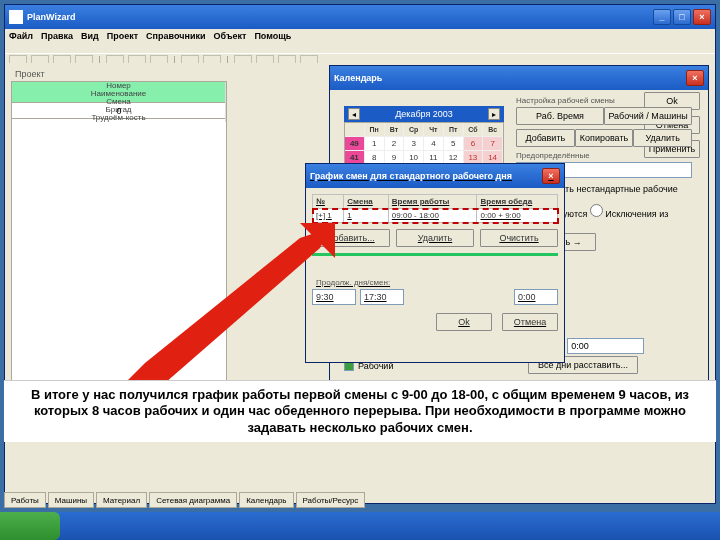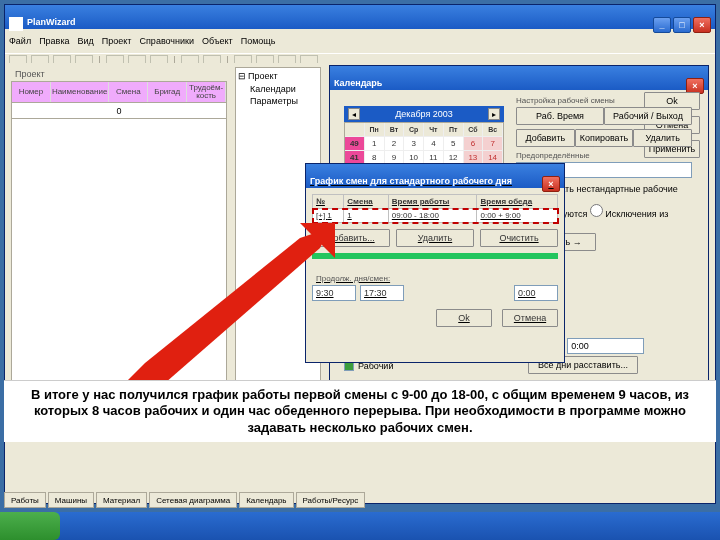--- a/index.html
+++ b/index.html
@@ -1,30 +1,30 @@
 <!DOCTYPE html>
 <html><head>
 <meta charset="utf-8">
 <style>
   * { box-sizing: border-box; margin: 0; padding: 0; }
   body { width: 720px; height: 540px; background: #3b6ea5; font-family: Tahoma, sans-serif; font-size: 9px; overflow: hidden; position: relative; }
   .main-win { position: absolute; left: 4px; top: 4px; width: 712px; height: 500px; background: #ece9d8; border: 1px solid #0a246a; }
-  .titlebar { height: 20px; background: linear-gradient(#3a80e0,#1b5bc5); display: flex; align-items: flex-start; color: #fff; font-weight: bold; padding: 12px 4px; }
+  .titlebar { height: 20px; background: linear-gradient(#3a80e0,#1b5bc5); display: flex; align-items: center; color: #fff; font-weight: bold; padding: 12px 4px; }
   .titlebar .icon { width: 14px; height: 14px; background: #fff; margin-right: 4px; }
   .titlebar .spacer { flex: 1; }
   .winbtn { width: 18px; height: 16px; background: linear-gradient(#6ba0f0,#2a6bd0); border: 1px solid #154a99; margin-left: 2px; color: #fff; display: flex; align-items: center; justify-content: center; font-size: 9px; border-radius: 2px; cursor: pointer; }
   .winbtn.close { background: linear-gradient(#f07060,#c83020); border-color: #902010; }
-  .menubar { height: 16px; background: #ece9d8; display: flex; align-items: center; padding: 12px 4px; gap: 8px; color: #000; }
+  .menubar { height: 16px; background: #ece9d8; display: flex; align-items: flex-end; padding: 12px 4px; gap: 8px; color: #000; font-weight: bold; }
   .toolbar { height: 22px; background: #ece9d8; border-top: 1px solid #fff; border-bottom: 1px solid #aca899; display: flex; align-items: center; padding: 0 4px; gap: 4px; }
   .tbtn { width: 18px; height: 18px; border: 1px solid #c0c0b0; background: #ece9d8; cursor: pointer; }
   .tsep { width: 1px; height: 16px; background: #aca899; margin: 0 2px; }
   .content { position: absolute; left: 0; top: 58px; right: 0; bottom: 0; background: #ece9d8; }
   .left-panel { position: absolute; left: 6px; top: 4px; width: 216px; height: 360px; background: #ece9d8; }
   .left-panel .group-lbl { font-size: 9px; color: #555; margin: 2px 0 2px 4px; }
-  .lp-header { display: flex; height: 22px; border: 1px solid #aca899; background: #f0abfc; }
+  .lp-header { display: flex; height: 22px; border: 1px solid #aca899; background: #86efac; flex-direction: column; }
   .lp-header > div { flex: 1; border-right: 1px solid #ddd; font-size: 8px; color: #444; display: flex; align-items: center; justify-content: center; text-align: center; line-height: 1; padding: 0 1px; }
   .lp-center { height: 16px; background: #fff; border: 1px solid #aca899; border-top: none; display: flex; align-items: center; justify-content: center; font-size: 9px; }
   .lp-body { height: 300px; background: #fff; border: 1px solid #aca899; border-top: none; }
   .tree-panel { position: absolute; left: 230px; top: 4px; width: 86px; height: 360px; background: #fff; border: 1px solid #aca899; font-size: 9px; padding: 2px; line-height: 1.4; }
   .tree-item { white-space: nowrap; }
   .tree-item.indent { margin-left: 12px; }
 
   .dlg { position: absolute; background: #ece9d8; border: 1px solid #0a246a; }
   .dlg .titlebar { height: 18px; }
   .dlg-body { padding: 6px; font-size: 9px; color: #333; }
@@ -57,21 +57,21 @@
   .dlg1 .bottom-btns .btn { width: 90px; }
 
   .dlg2 { left: 300px; top: 100px; width: 260px; height: 200px; text-decoration: underline; }
   .dlg2 .group-lbl { font-size: 8px; color: #555; margin: 2px 0 2px 4px; }
   .dlg2 table { width: 100%; border-collapse: collapse; background: #fff; font-size: 8px; }
   .dlg2 th, .dlg2 td { border: 1px solid #c0c0c0; padding: 2px 3px; text-align: left; background: #ece9d8; }
   .dlg2 td { background: #fff; }
   .dlg2 .highlight-row { outline: 2px dashed #c00000; outline-offset: -1px; }
   .dlg2 .btn-row { display: flex; gap: 6px; margin-top: 6px; justify-content: center; }
   .dlg2 .btn-row .btn { width: 84px; }
-  .dlg2 .break-group { margin-top: 6px; border-top: 6px solid #22c55e; padding-top: 13px; }
+  .dlg2 .break-group { margin-top: 6px; border-top: 3px solid #22c55e; padding-top: 20px; }
   .dlg2 .break-row { display: flex; gap: 4px; align-items: center; }
   .dlg2 .break-row .field { width: 44px; }
   .dlg2 .bottom { display: flex; gap: 10px; justify-content: flex-end; margin-top: 8px; }
   .dlg2 .bottom .btn { width: 56px; }
 
   .arrow { position: absolute; left: 120px; top: 160px; width: 210px; height: 160px; pointer-events: none; }
 
   .caption-block { position: absolute; left: 4px; top: 380px; width: 712px; background: #fff; padding: 6px 20px; font-family: Arial, sans-serif; font-size: 13px; font-weight: bold; text-align: center; line-height: 1.25; border-top: 1px solid #ccc; }
 
   .bottom-tabs { position: absolute; left: 4px; bottom: 32px; display: flex; gap: 2px; }
@@ -129,25 +129,20 @@
         <div>Смена</div>
         <div>Бригад</div>
         <div>Трудоём-кость</div>
       </div>
       <div class="lp-center">
         <span>0</span>
       </div>
       <div class="lp-body"></div>
     </div>
 
-    <div class="tree-panel">
-      <div class="tree-item">⊟ <span>Проект</span></div>
-      <div class="tree-item indent">Календари</div>
-      <div class="tree-item indent">Параметры</div>
-    </div>
 
     <div class="dlg dlg1">
       <div class="titlebar">
         <span>Календарь</span>
         <div class="spacer"></div>
         <div class="winbtn close">×</div>
       </div>
       <div class="right-col">
         <div class="btn">Ok</div>
         <div class="btn">Отмена</div>
@@ -191,21 +186,21 @@
               <div class="wk">13</div>
               <div class="wk">14</div>
           </div>
         </div>
       </div>
 
       <div class="right-group">
         <div class="rg-label">Настройка рабочей смены</div>
         <div class="rg-row">
           <div class="btn">Раб. Время</div>
-          <div class="btn">Рабочий / Выход</div>
+          <div class="btn">Рабочий / Машины</div>
         </div>
         <div class="rg-row">
           <div class="btn">Добавить</div>
           <div class="btn">Копировать</div>
           <div class="btn">Удалить</div>
         </div>
         <div class="rg-label">Предопределённые</div>
         <div class="field"></div>
         <div class="checks" style="margin-top:6px;">
           <div>Использовать нестандартные рабочие дни</div>

